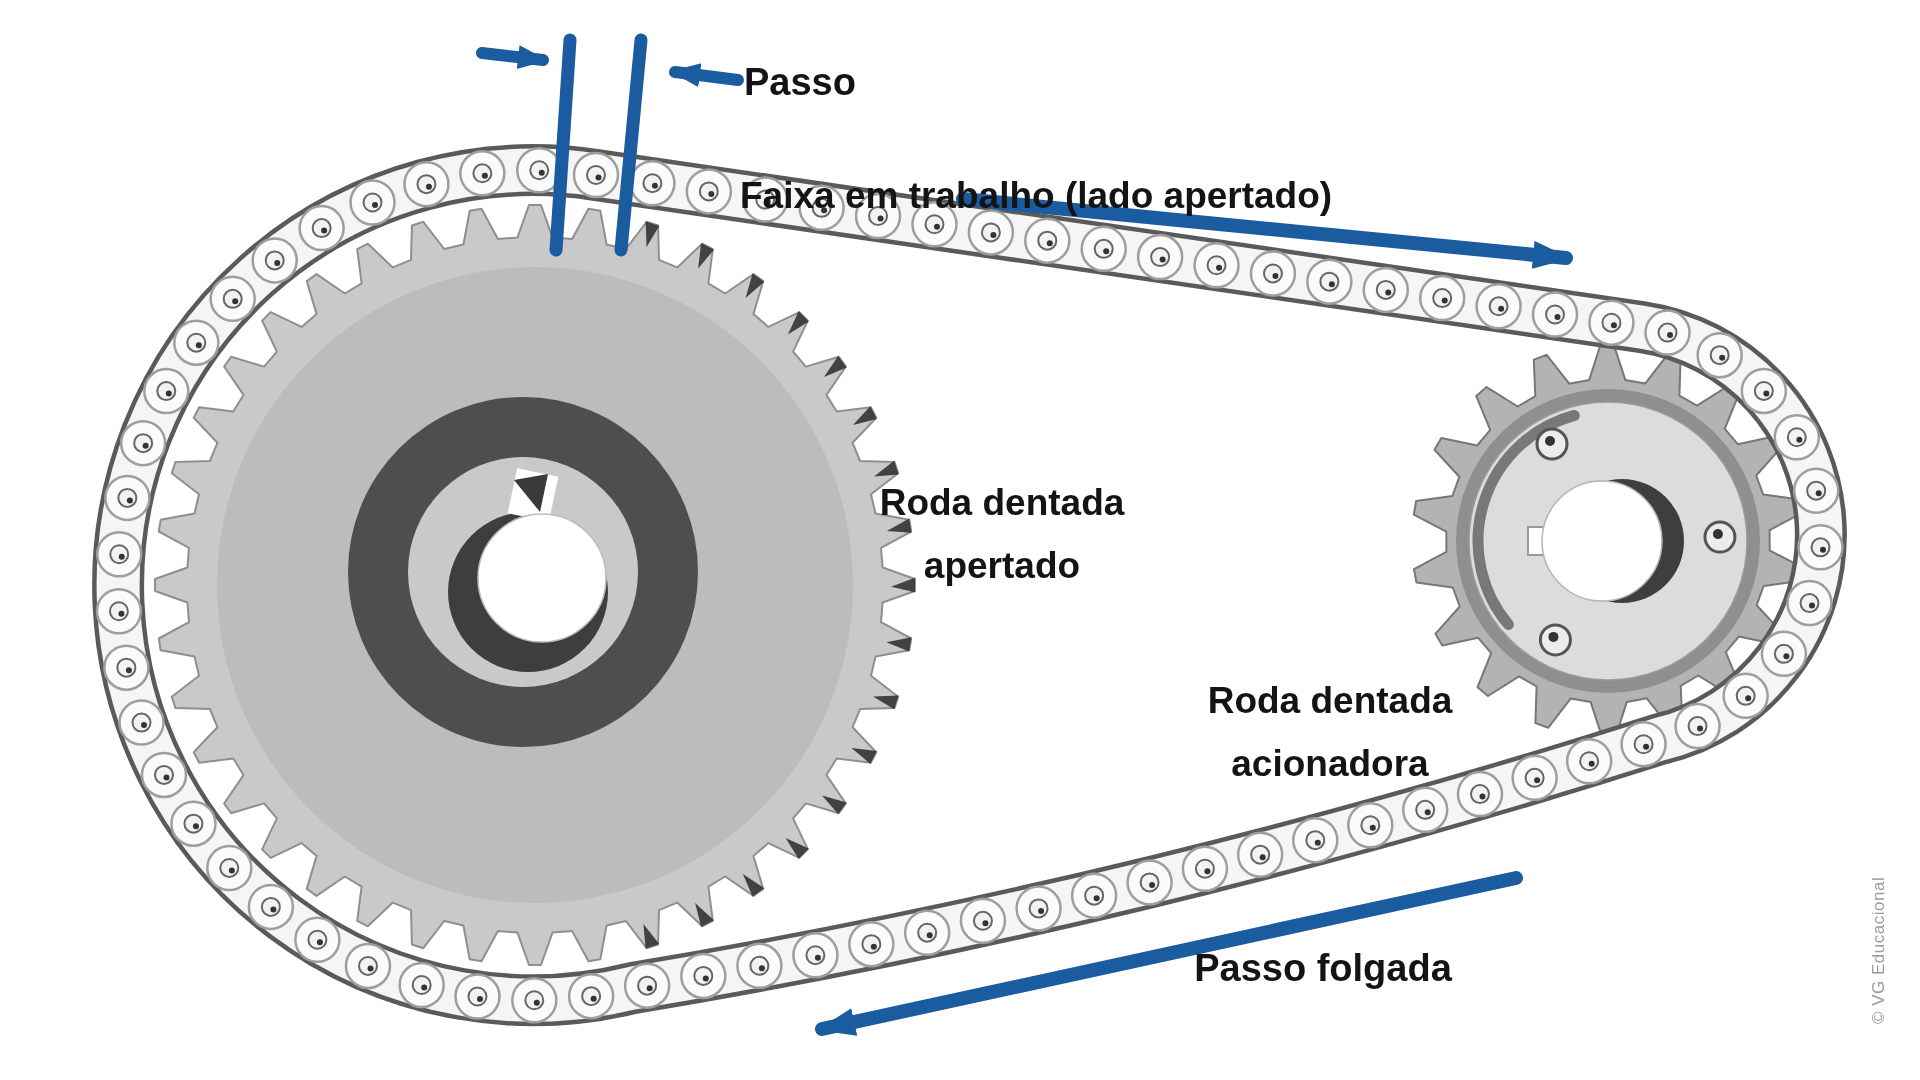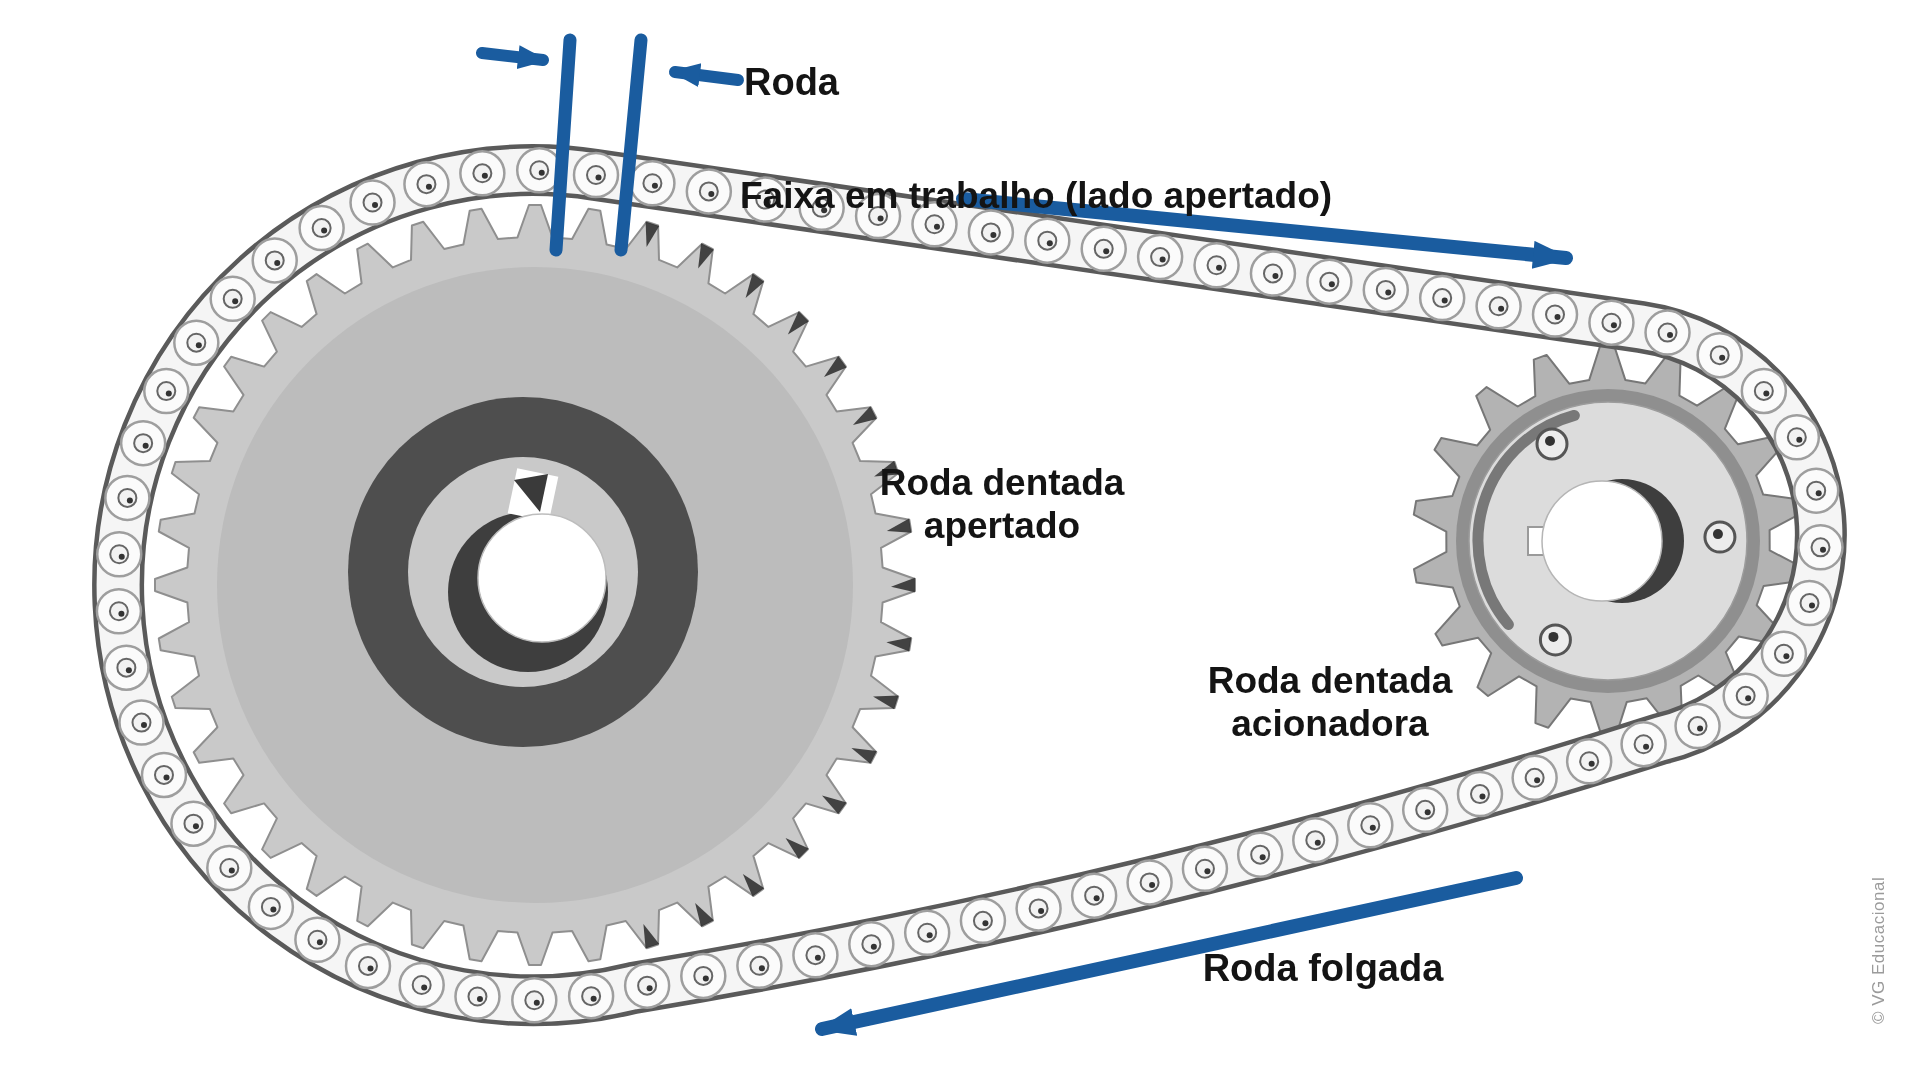--- a/index.html
+++ b/index.html
@@ -6,21 +6,21 @@
   body{
     width:1920px;height:1080px;position:relative;overflow:hidden;
     background:#ffffff;font-family:"Liberation Sans",sans-serif;
   }
   #diagram{position:absolute;left:0;top:0;}
   .label{
     position:absolute;font-weight:700;color:#141414;
     white-space:nowrap;line-height:1.16;
   }
   .centered{transform:translateX(-50%);text-align:center;}
-  .two-line span{display:block;}
+  .two-line span{display:block;margin-top:20px;}
   #pitch-label{left:744px;top:60px;font-size:38px;}
   #tight-side-label{left:740px;top:147px;font-size:37px;margin-top:28px;}
   #driven-label{left:1002px;top:462px;font-size:37px;}
   #driving-label{left:1330px;top:660px;font-size:37px;}
   #slack-side-label{left:1323px;top:946px;font-size:38px;}
   #credit-label{
     position:absolute;left:1869px;top:1024px;font-size:17px;font-weight:400;
     color:#9b9b9b;white-space:nowrap;
     transform:rotate(-90deg);transform-origin:0 0;letter-spacing:0.5px;
   }
@@ -305,29 +305,29 @@
       </defs>
       <line x1="570" y1="40" x2="556" y2="250" stroke="#1a5c9f" stroke-width="13" stroke-linecap="round"></line>
       <line x1="641" y1="40" x2="621" y2="250" stroke="#1a5c9f" stroke-width="13" stroke-linecap="round"></line>
       <line x1="482" y1="53" x2="543" y2="60" stroke="#1a5c9f" stroke-width="12" stroke-linecap="round" marker-end="url(#ah-sml)"></line>
       <line x1="738" y1="80" x2="675" y2="72" stroke="#1a5c9f" stroke-width="12" stroke-linecap="round" marker-end="url(#ah-sml)"></line>
       <line x1="963" y1="199" x2="1566" y2="258" stroke="#1a5c9f" stroke-width="14" stroke-linecap="round" marker-end="url(#ah-big)"></line>
       <line x1="1516" y1="878" x2="822" y2="1029" stroke="#1a5c9f" stroke-width="14" stroke-linecap="round" marker-end="url(#ah-big)"></line>
     </g>
 </svg>
 
-<div id="pitch-label" class="label">Roda</div>
+<div id="pitch-label" class="label">Passo</div>
 
 <div id="tight-side-label" class="label">Faixa em trabalho (lado apertado)</div>
 
 <div id="driven-label" class="label centered two-line">
   <span>Roda dentada</span>
   <span>apertado</span>
 </div>
 
 <div id="driving-label" class="label centered two-line">
   <span>Roda dentada</span>
   <span>acionadora</span>
 </div>
 
-<div id="slack-side-label" class="label centered">Roda folgada</div>
+<div id="slack-side-label" class="label centered">Passo folgada</div>
 
 <div id="credit-label">© VG Educacional</div>
 
 </body></html>

